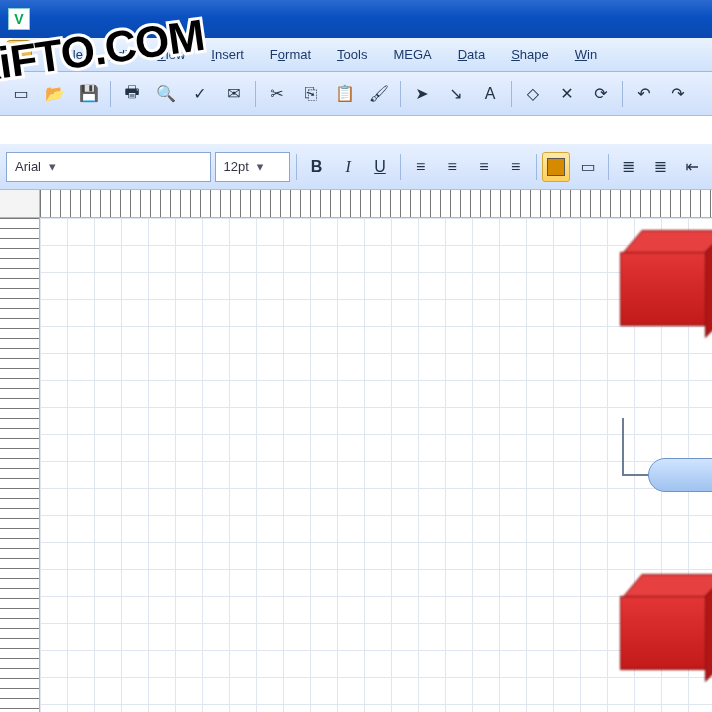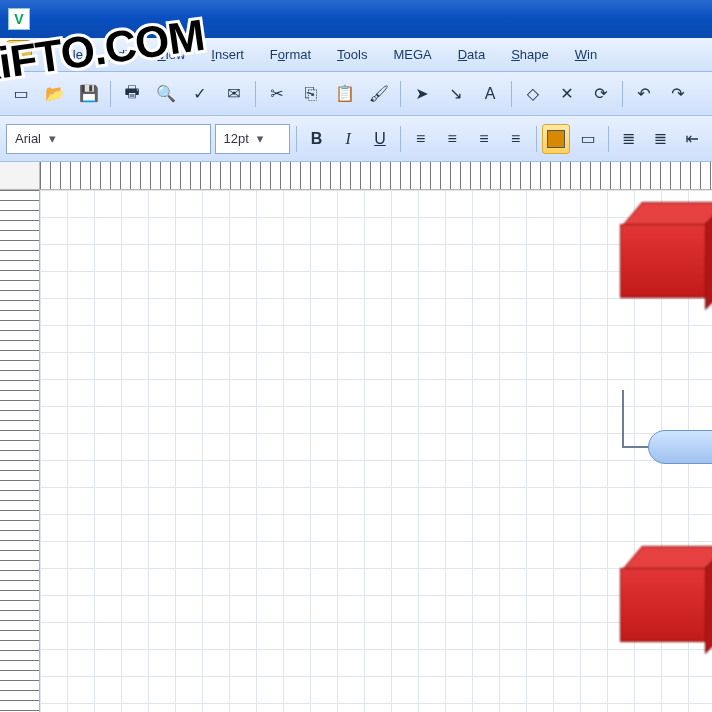--- a/index.html
+++ b/index.html
@@ -71,21 +71,21 @@
     width: 30px; height: 30px;
     display: inline-flex; align-items: center; justify-content: center;
     border-radius: 3px;
     filter: blur(0.6px);
     color: #234;
     font-size: 16px;
   }
   .tb-btn.active { background: linear-gradient(to bottom,#ffe9a8,#ffcf5e); border:1px solid #d7a734; }
   .tb-sep { width:1px; height:26px; background:#9fb8e0; margin:0 2px; }
 
-  .font-row { height: 46px; }
+  .font-row { height: 46px; margin-top: 28px; }
   .combo {
     height: 30px; background:#fff; border:1px solid #8aa6d2;
     display: inline-flex; align-items:center; padding:0 8px;
     filter: blur(0.6px); color:#334;
   }
   .combo .caret { margin-left: 8px; color:#556; }
   .font-name { width: 220px; }
   .font-size { width: 80px; align-items: center; }
 
   

